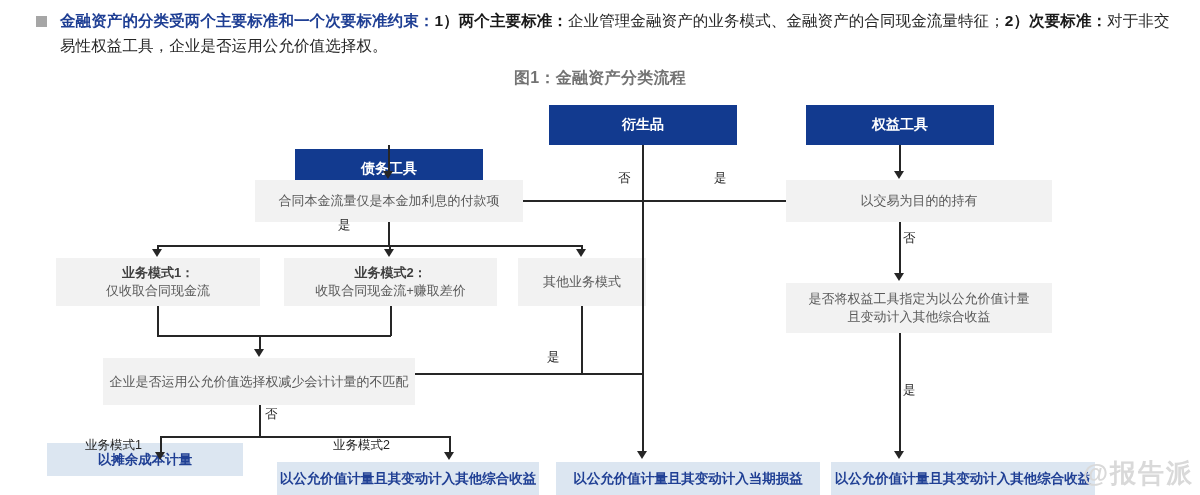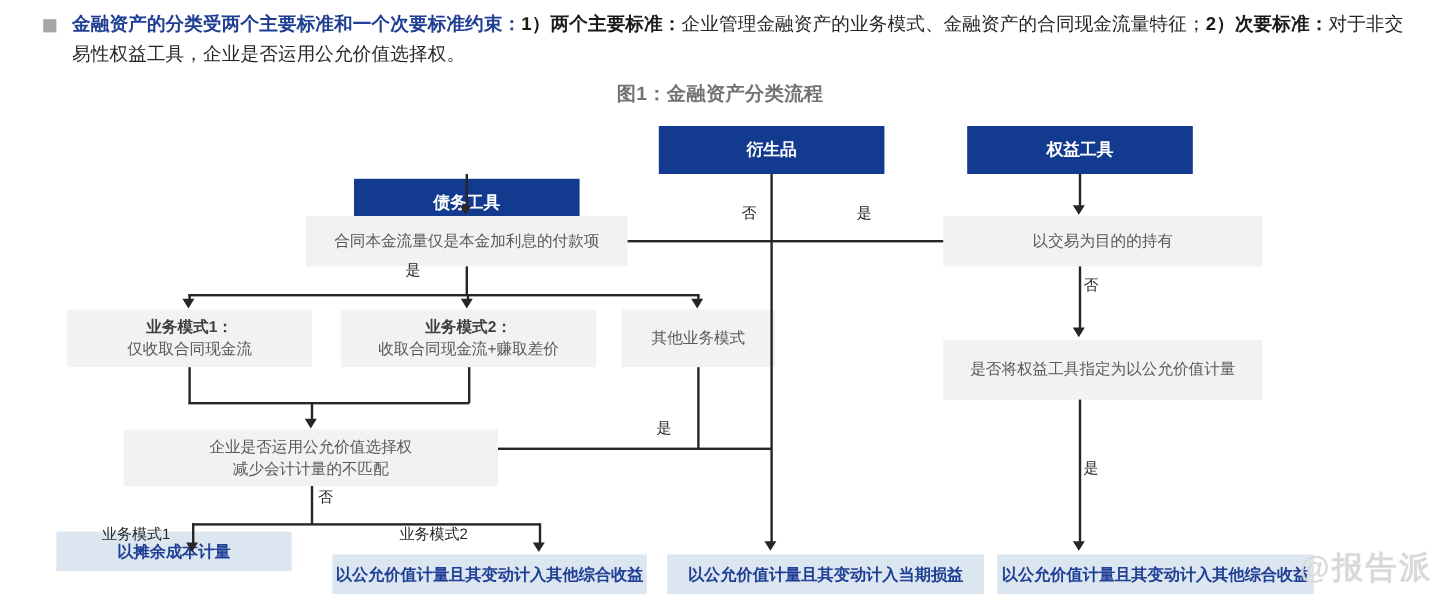--- a/index.html
+++ b/index.html
@@ -85,23 +85,24 @@
     <span style="font-weight:bold;color:#3f3f3f;">业务模式2：</span>
     <span>收取合同现金流+赚取差价</span>
   </div>
 
   <div class="box box-gray" style="left:518px;top:258px;width:128px;height:48px;">
     <span>其他业务模式</span>
   </div>
 
   <div class="box box-gray" style="left:786px;top:283px;width:266px;height:50px;flex-direction:column;">
     <span>是否将权益工具指定为以公允价值计量</span>
+    <span>且变动计入其他综合收益</span>
   </div>
 
-  <div class="box box-gray" style="left:103px;top:358px;width:312px;height:47px;flex-direction:column;">
+  <div class="box box-gray" style="left:103px;top:358px;width:312px;height:47px;">
     <span>企业是否运用公允价值选择权</span>
     <span>减少会计计量的不匹配</span>
   </div>
 
   <div class="box box-light" style="left:47px;top:443px;width:196px;height:33px;">
     <span>以摊余成本计量</span>
   </div>
 
   <div class="box box-light" style="left:277px;top:462px;width:262px;height:33px;">
     <span>以公允价值计量且其变动计入其他综合收益</span>

